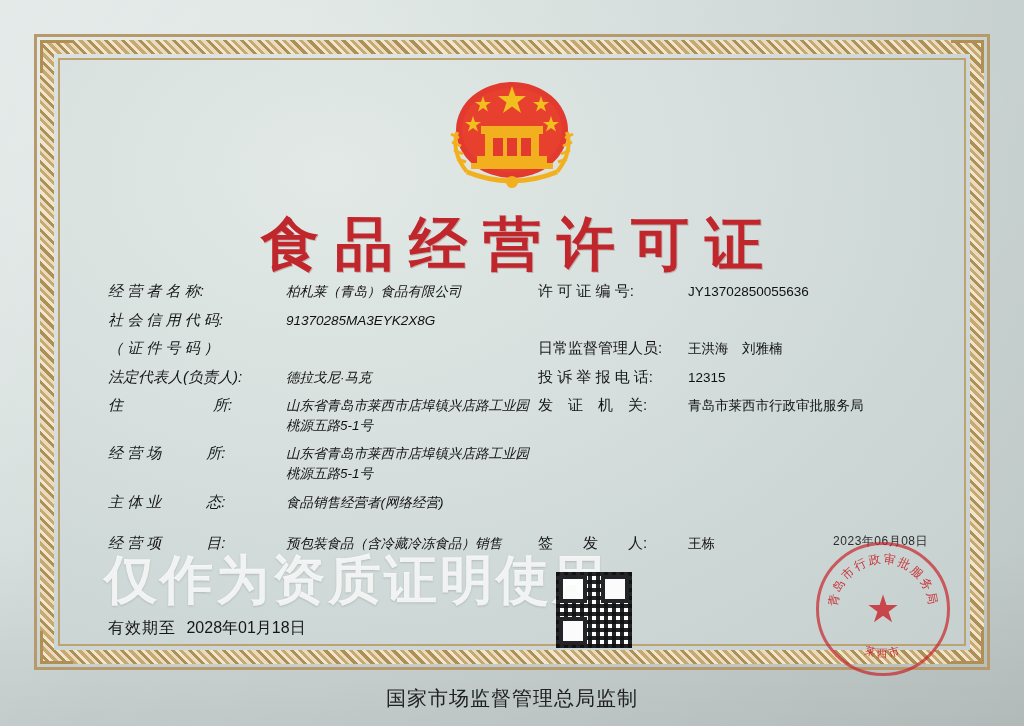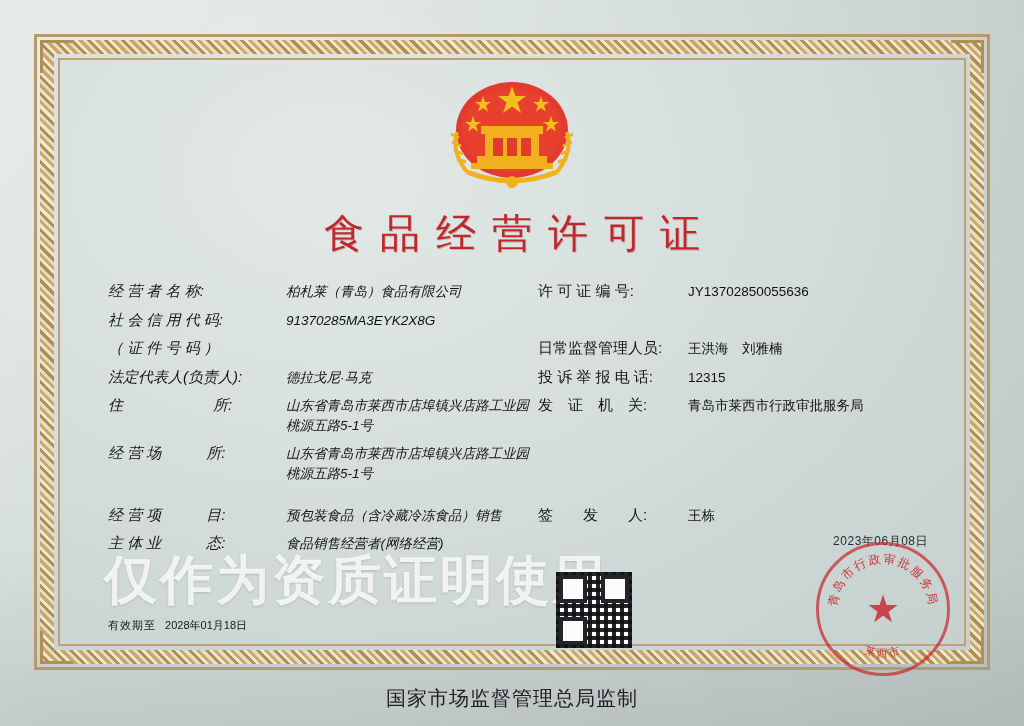--- a/index.html
+++ b/index.html
@@ -95,22 +95,22 @@
   }
 
   
   .title {
     position: absolute;
     top: 206px;
     left: 0;
     width: 100%;
     text-align: center;
     font-family: "DejaVu Serif", "Liberation Serif", serif;
-    font-size: 40px;
-    font-weight: normal;
+    font-size: 58px;
+    font-weight: bold;
     letter-spacing: 16px;
     text-indent: 16px;
     color: #c0272d;
     text-shadow: 1px 1px 0 rgba(120,20,20,0.25);
   }
 
   
   .fields {
     position: absolute;
     left: 108px;
@@ -155,21 +155,21 @@
     letter-spacing: 3px;
     text-shadow: 0 1px 2px rgba(120,130,128,0.35);
     pointer-events: none;
   }
 
   
   .validity {
     position: absolute;
     left: 108px;
     top: 618px;
-    font-size: 11px;
+    font-size: 16px;
     color: #16161a;
   }
   .validity .v-label { letter-spacing: 1px; }
   .validity .v-value { margin-left: 6px; }
 
   
   .qr {
     position: absolute;
     left: 556px;
     top: 572px;
@@ -344,37 +344,37 @@
     </div>
 
     <div class="row">
       <div class="col-left">
         <span class="label label-w-180">经 营 场　　　所:</span>
         <span class="value">山东省青岛市莱西市店埠镇兴店路工业园桃源五路5-1号</span>
       </div>
       <div class="col-right"></div>
     </div>
 
+    <div class="row">
+      <div class="col-left">
+        <span class="label label-w-180">主 体 业　　　态:</span>
+        <span class="value">食品销售经营者(网络经营)</span>
+      </div>
+      <div class="col-right"></div>
+    </div>
+
     <div class="row" style="margin-top:22px;">
       <div class="col-left">
         <span class="label label-w-180">经 营 项　　　目:</span>
         <span class="value">预包装食品（含冷藏冷冻食品）销售</span>
       </div>
       <div class="col-right">
         <span class="label label-w-150">签　　发　　人:</span>
         <span class="value">王栋</span>
       </div>
-    </div>
-
-    <div class="row">
-      <div class="col-left">
-        <span class="label label-w-180">主 体 业　　　态:</span>
-        <span class="value">食品销售经营者(网络经营)</span>
-      </div>
-      <div class="col-right"></div>
     </div>
 
   </div>
 
   <div class="watermark">仅作为资质证明使用</div>
 
   <div class="issue-date">2023年06月08日</div>
 
   <div class="seal">
     <svg viewBox="0 0 128 128" width="128" height="128" aria-hidden="true">

